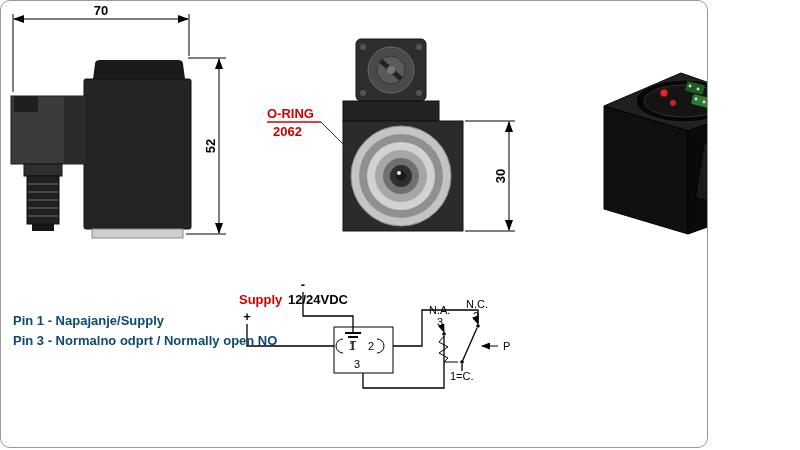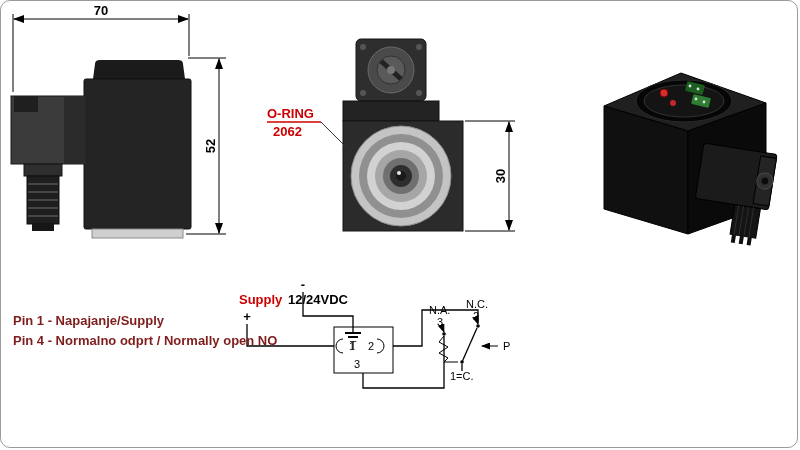--- a/index.html
+++ b/index.html
@@ -1,25 +1,25 @@
 <!DOCTYPE html>
 <html><head>
 <meta charset="utf-8">
 <style>
   html,body{margin:0;padding:0;background:#fff;}
   body{width:800px;height:450px;font-family:"Liberation Sans",sans-serif;}
-  .frame{position:relative;width:798px;height:448px;border:1px solid #9a9a9a;border-radius:10px;
+  .frame{position:relative;width:708px;height:448px;border:1px solid #9a9a9a;border-radius:10px;
          background:#ffffff;box-sizing:border-box;overflow:hidden;}
   .abs{position:absolute;}
   svg text{font-family:"Liberation Sans",sans-serif;}
   .dim-text{font-size:13px;font-weight:bold;fill:#000;}
   .red-label{font-size:13px;font-weight:bold;fill:#cc0000;}
   .ckt-text{font-size:11px;fill:#000;}
   .ckt-big{font-size:13px;font-weight:bold;fill:#000;}
-  .legend{position:absolute;left:12px;top:310px;width:330px;color:#7f1d1d;
+  .legend{position:absolute;left:12px;top:310px;width:330px;color:#0c4a6e;
           font-size:13px;font-weight:bold;line-height:19.5px;}
   .thin{stroke:#000;stroke-width:1;fill:none;}
   .wire{stroke:#000;stroke-width:1.3;fill:none;}
 </style>
 </head>
 <body>
 
 <div class="frame">
 
   <svg class="abs" style="left:5px;top:5px;" width="240" height="250" viewBox="0 0 240 250">
@@ -191,16 +191,16 @@
       <text class="ckt-text" x="250" y="44" text-anchor="middle">2</text>
       <line class="thin" x1="251" y1="45" x2="252" y2="48" marker-end="url(#ah4)"></line>
       <line class="thin" x1="272" y1="70" x2="256" y2="70" marker-end="url(#ah4)"></line>
       <text class="ckt-text" x="277" y="74">P</text>
       <text class="ckt-text" x="224" y="104">1=C.</text>
     </g>
   </svg>
 
   <div class="legend">
     <div>Pin 1 - Napajanje/Supply</div>
-    <div>Pin 4 - Normalno odprt / Normally open NO</div>
+    <div>Pin 3 - Normalno odprt / Normally open NO</div>
   </div>
 
 </div>
 
 </body></html>

